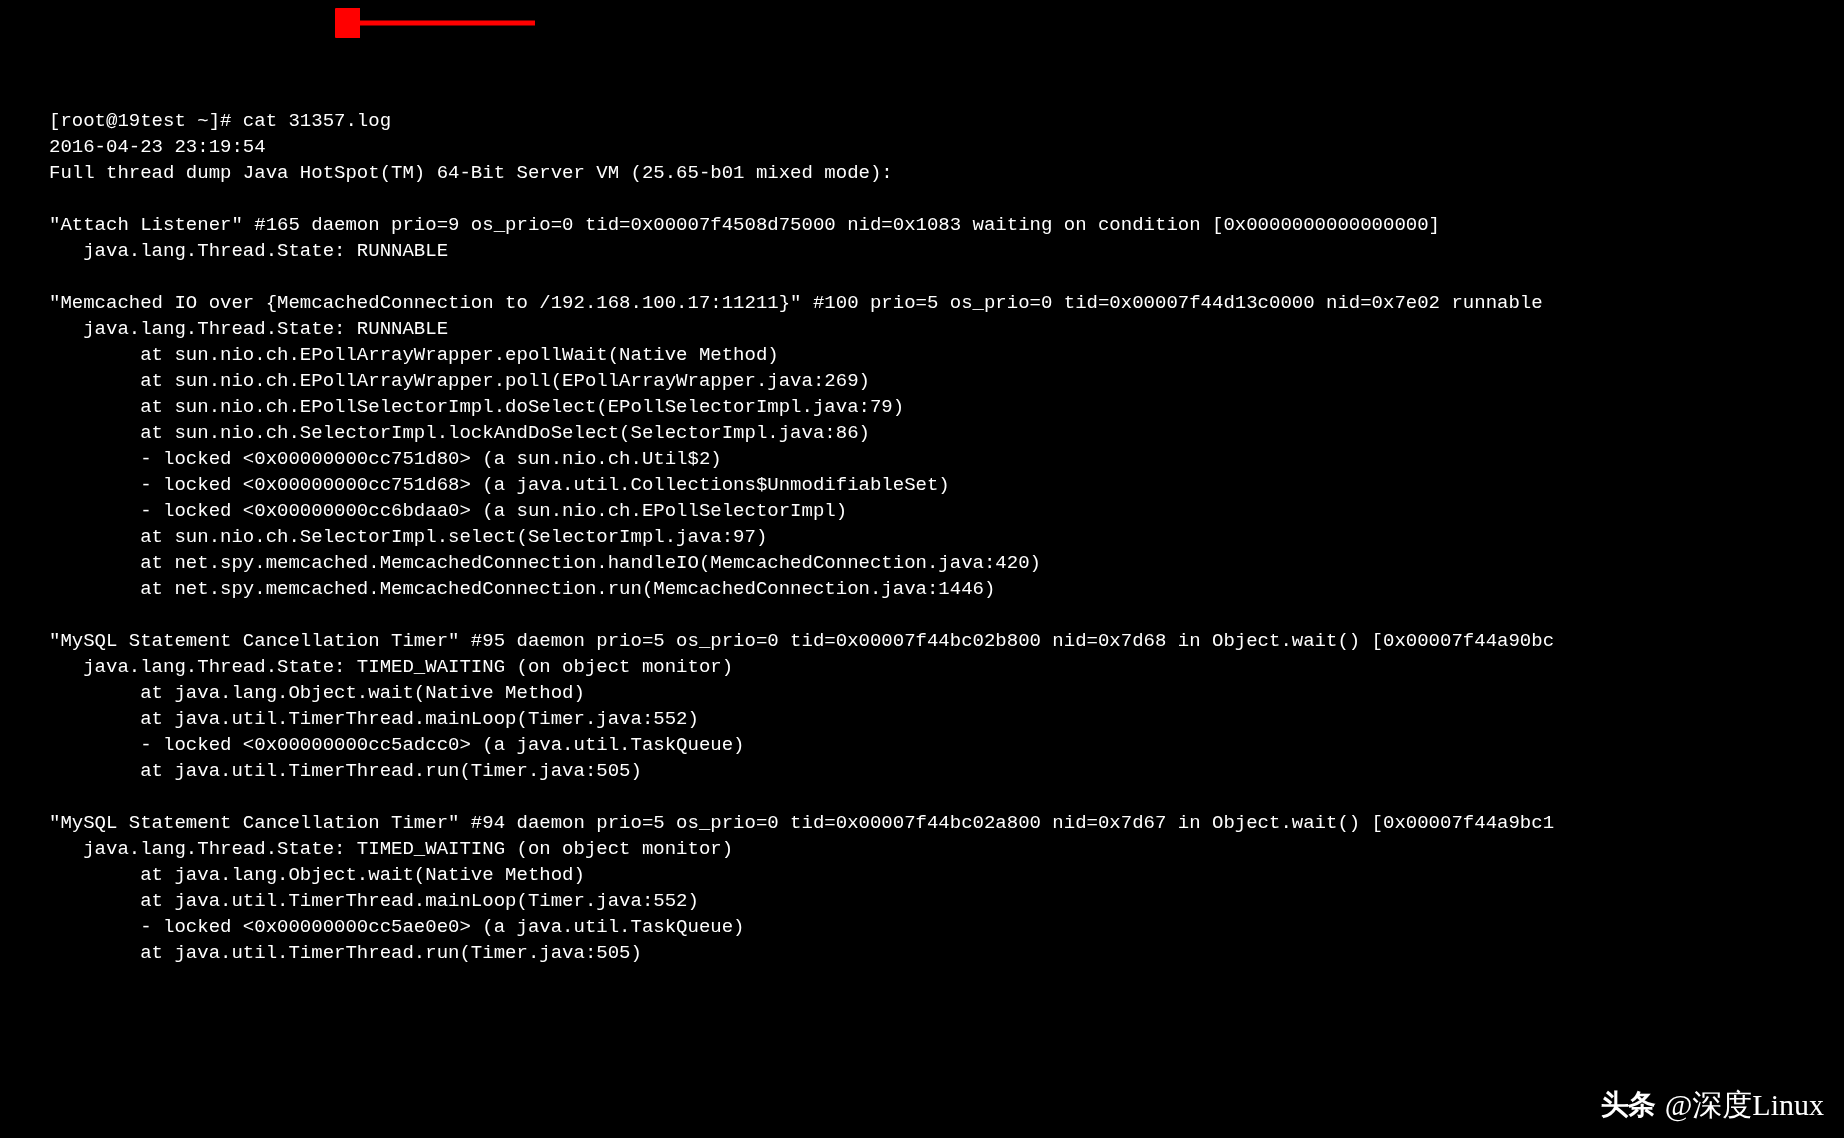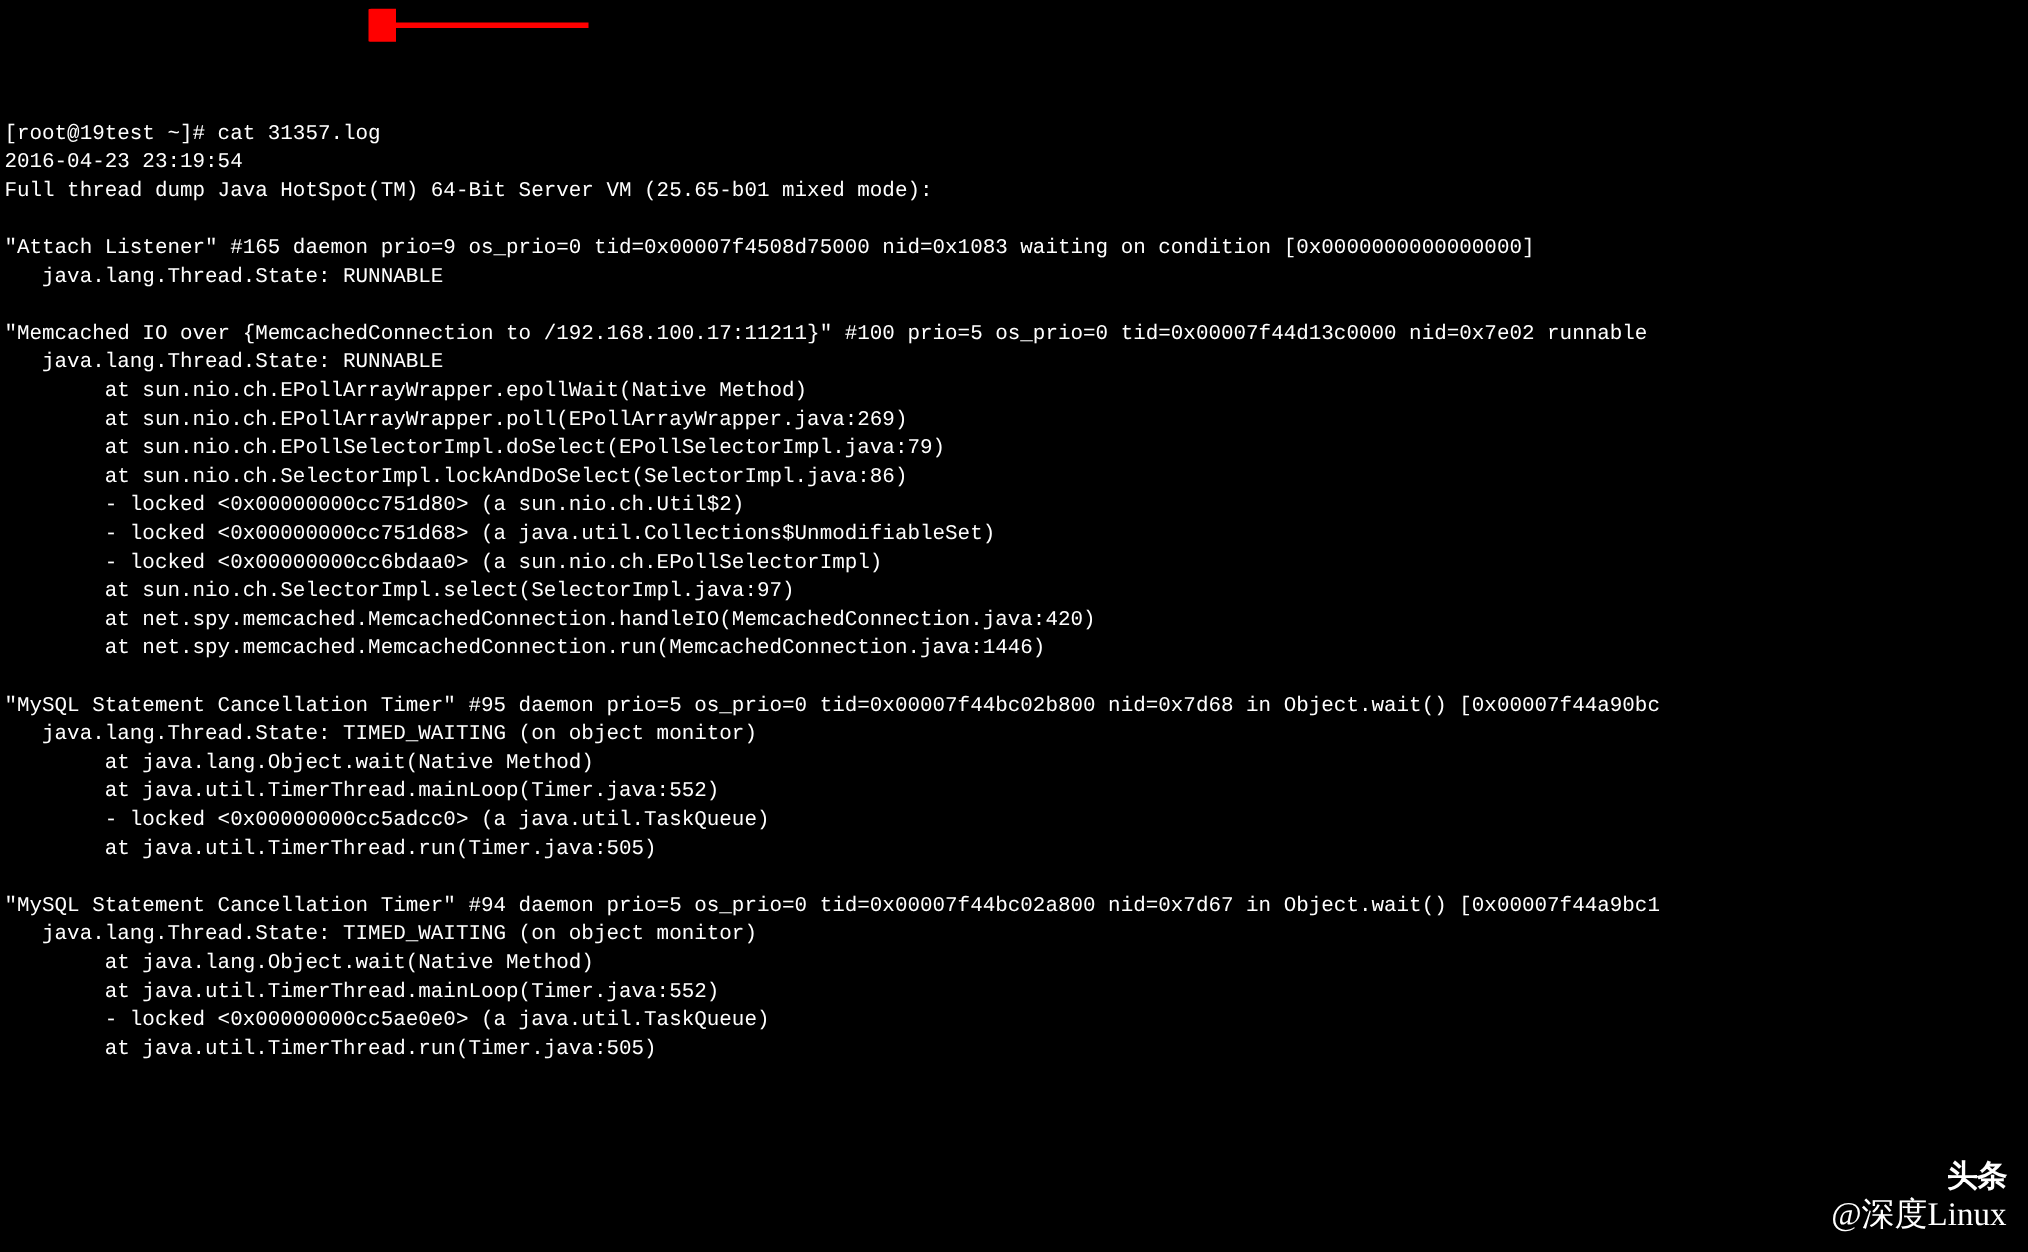--- a/index.html
+++ b/index.html
@@ -15,38 +15,38 @@
       line-height: 26px;
       padding: 4px;
       width: 1844px;
       height: 1138px;
       overflow: hidden;
       position: relative;
       white-space: pre;
     }
     .terminal-output {
       white-space: pre;
+      margin-left: 45px;
     }
     .arrow {
       position: absolute;
       top: 8px;
       left: 335px;
       pointer-events: none;
     }
     .watermark {
       position: absolute;
       bottom: 20px;
       right: 20px;
       color: #ffffff;
       font-family: Arial, sans-serif;
       font-size: 32px;
       display: flex;
       align-items: flex-end;
       gap: 10px;
-      flex-direction: column;
     }
     .watermark-logo {
       font-weight: bold;
       font-size: 28px;
       letter-spacing: -1px;
     }
     .watermark-text {
       font-size: 30px;
       font-family: Liberation Serif, serif;
     }

